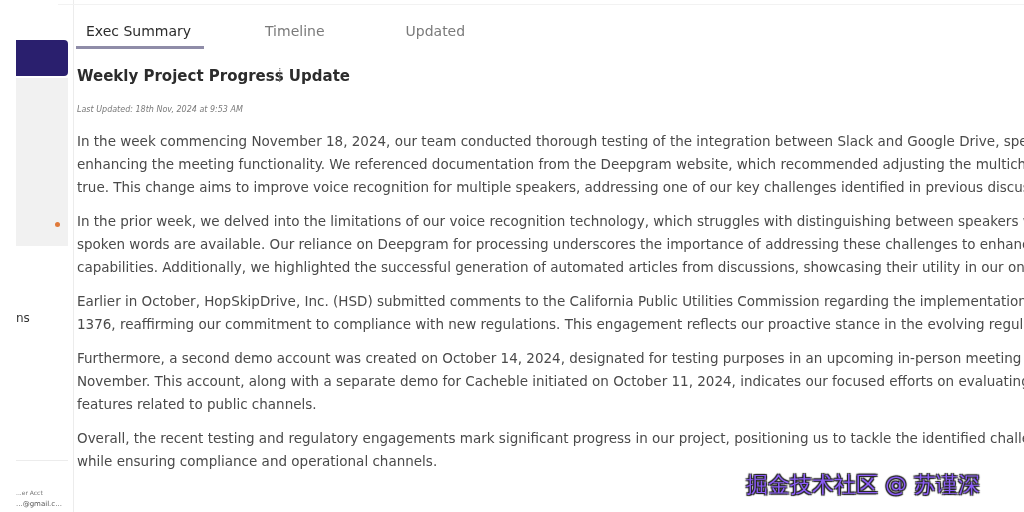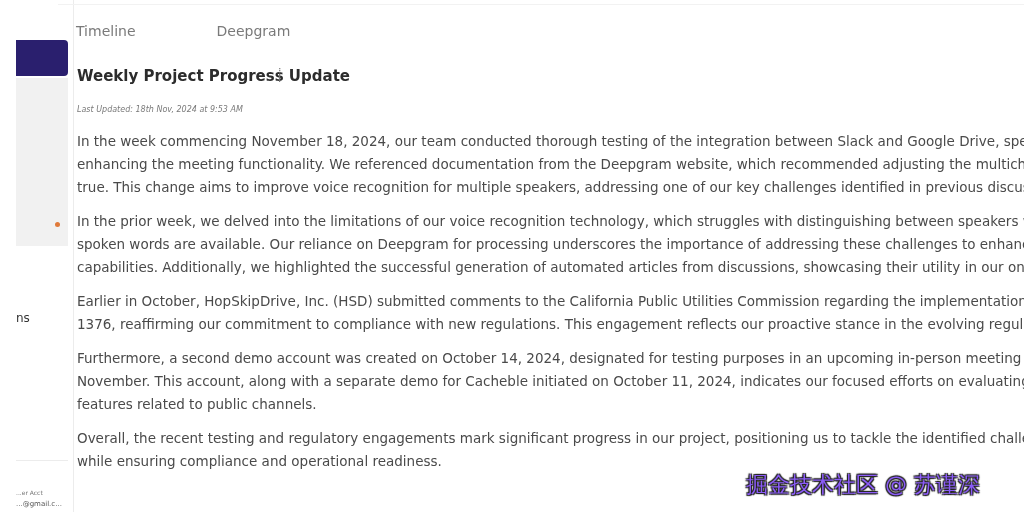--- a/index.html
+++ b/index.html
@@ -97,22 +97,23 @@
   <div class="sidebar-label-frag">ns</div>
   <div class="sidebar-footer"></div>
   <div class="sidebar-footer-line1">...er Acct</div>
   <div class="sidebar-footer-line2">...@gmail.c...</div>
 </div>
 
 <div class="main">
   <div class="top-divider"></div>
 
   <div class="tabs">
+    <div class="tab active">Exec Summary</div>
     <div class="tab tab-timeline">Timeline</div>
-    <div class="tab">Deepgram</div>
+    <div class="tab">Updated</div>
   </div>
 
   <div class="doc-title">Weekly Project Progress Update</div>
   <div class="cursor-icon">⁞<br>I</div>
   <div class="doc-updated">Last Updated: 18th Nov, 2024 at 9:53 AM</div>
 
   <div class="summary">
     <p>
       <span>In the week commencing November 18, 2024, our team conducted thorough testing of the integration between Slack and Google Drive, specifica</span><br>
       <span>enhancing the meeting functionality. We referenced documentation from the Deepgram website, which recommended adjusting the multichannel</span><br>
@@ -127,18 +128,18 @@
       <span>Earlier in October, HopSkipDrive, Inc. (HSD) submitted comments to the California Public Utilities Commission regarding the implementation of S</span><br>
       <span>1376, reaffirming our commitment to compliance with new regulations. This engagement reflects our proactive stance in the evolving regulatory</span>
     </p>
     <p>
       <span>Furthermore, a second demo account was created on October 14, 2024, designated for testing purposes in an upcoming in-person meeting sched</span><br>
       <span>November. This account, along with a separate demo for Cacheble initiated on October 11, 2024, indicates our focused efforts on evaluating and</span><br>
       <span>features related to public channels.</span>
     </p>
     <p>
       <span>Overall, the recent testing and regulatory engagements mark significant progress in our project, positioning us to tackle the identified challenges</span><br>
-      <span>while ensuring compliance and operational readiness.</span>
+      <span>while ensuring compliance and operational channels.</span>
     </p>
   </div>
 </div>
 
 <div class="watermark">掘金技术社区 @ 苏谨深</div>
 
 </body></html>

